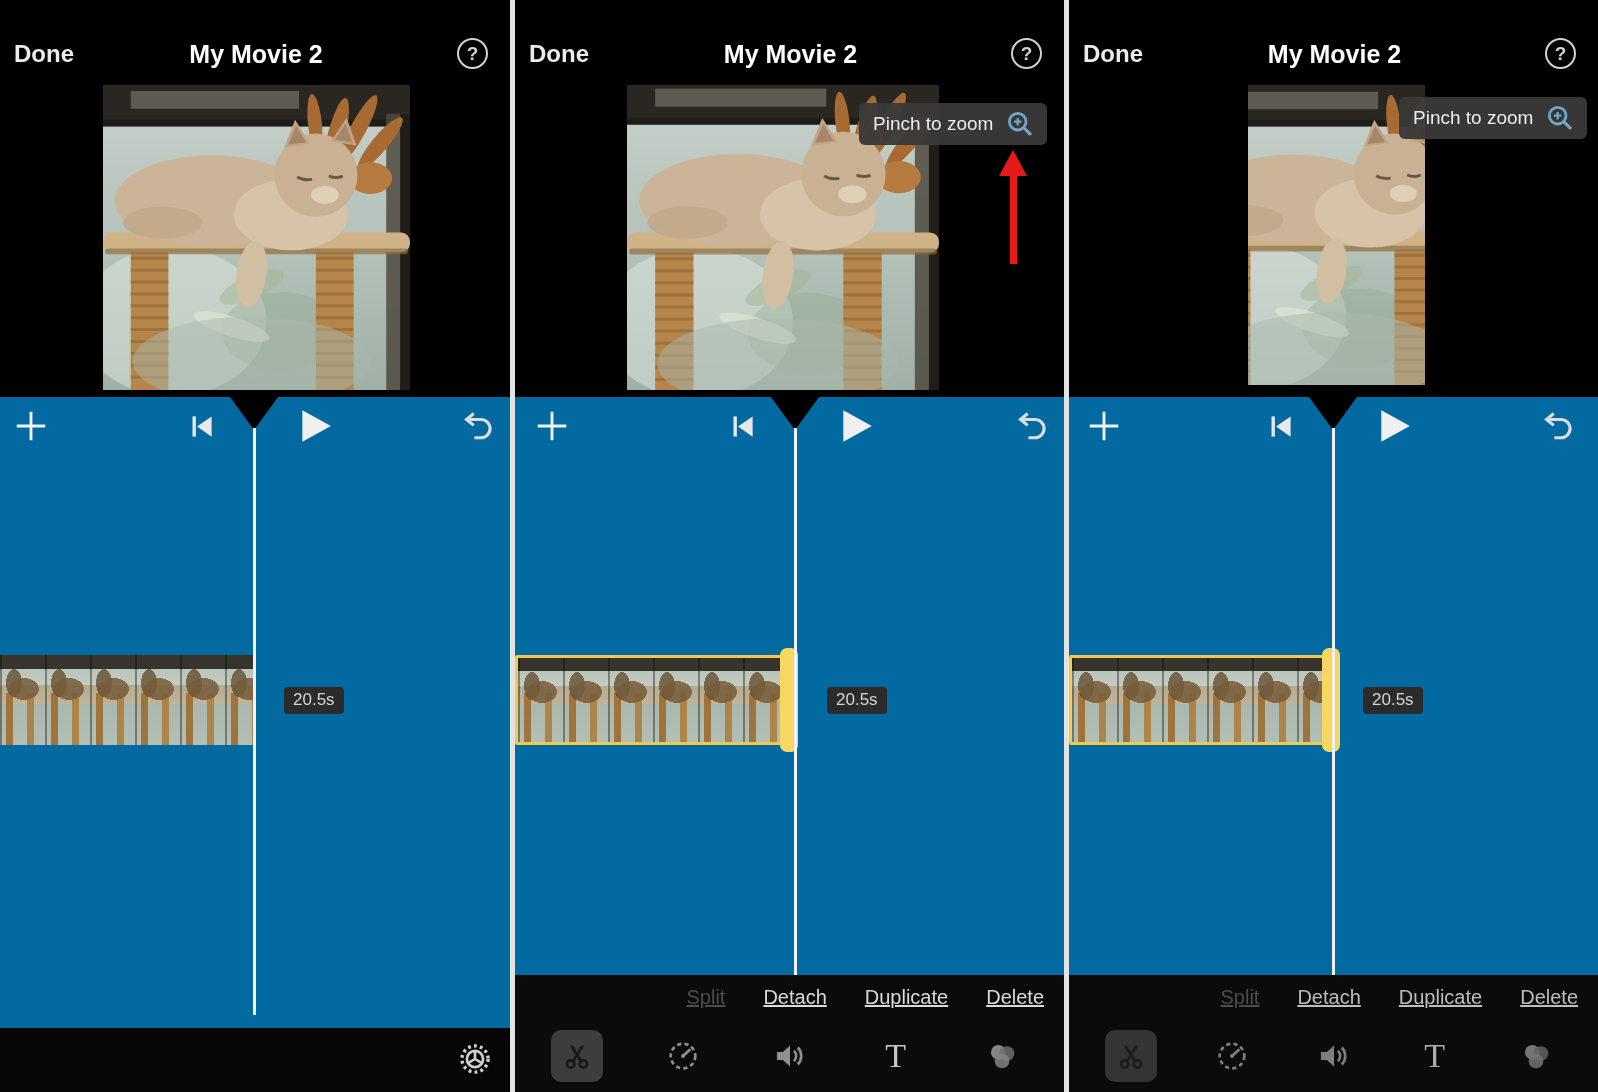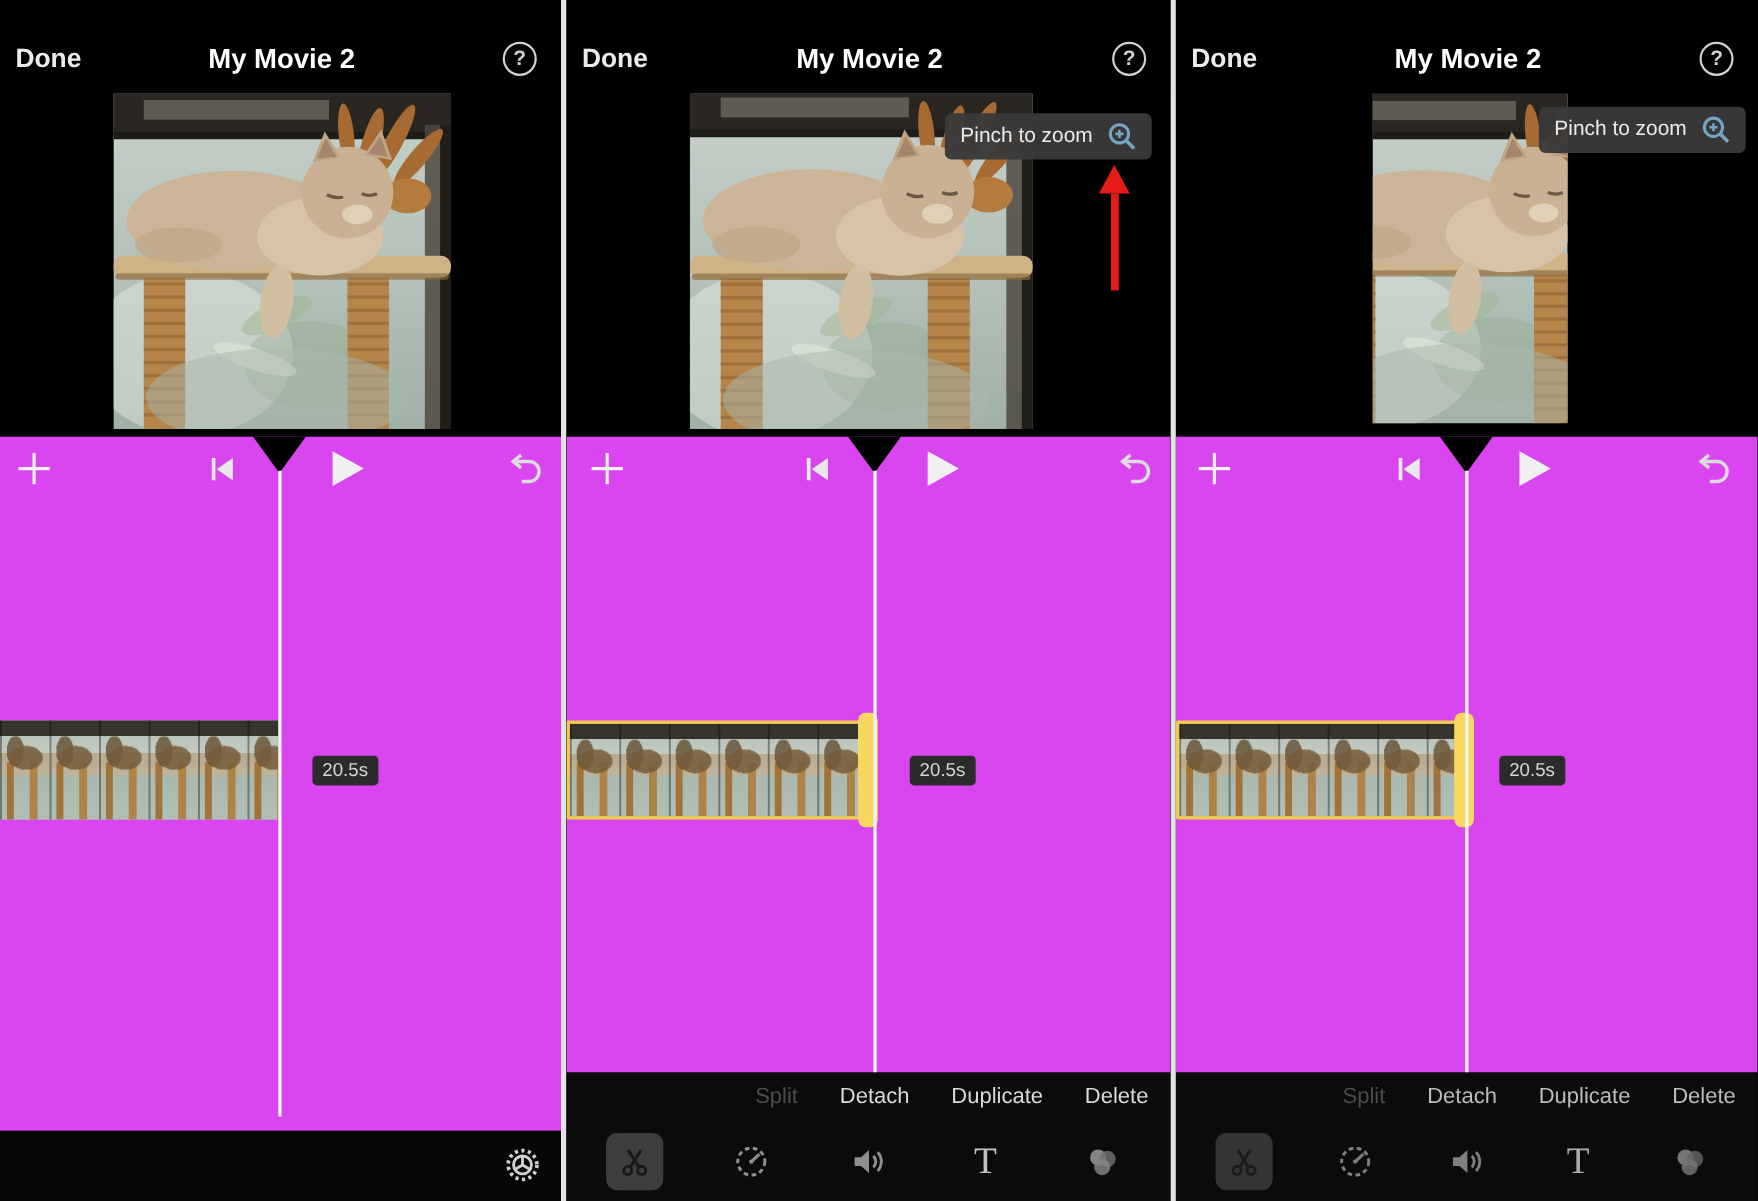--- a/index.html
+++ b/index.html
@@ -29,21 +29,21 @@
   .p2 .tooltip { left:344px; top:103px; }
   .p3 .tooltip { left:330px; top:97px; }
   .mag svg { width:30px; height:30px; display:block; }
 
   
   .red-arrow { position:absolute; left:482px; top:150px; width:32px; height:116px; z-index:6; }
   .red-arrow .head { width:0; height:0; margin:0 auto; border-left:14px solid transparent; border-right:14px solid transparent; border-bottom:26px solid #e61b17; }
   .red-arrow .shaft { width:7px; height:88px; margin:0 auto; background:#e61b17; }
 
   
-  .timeline { position:absolute; left:0; right:0; top:397px; background:#d946ef; }
+  .timeline { position:absolute; left:0; right:0; top:397px; background:#0369a1; }
   .p1 .timeline { bottom:64px; }
   .p2 .timeline, .p3 .timeline { bottom:117px; }
   .notch { position:absolute; top:0; width:0; height:0; border-left:24px solid transparent; border-right:24px solid transparent; border-top:33px solid #000; }
   .playhead { position:absolute; top:31px; width:3px; background:#f2f2f2; }
   .p1 .playhead { bottom:13px; } .p2 .playhead, .p3 .playhead { bottom:0; } 
   .ctrl { position:absolute; }
   .ctrl svg { display:block; }
   .add { left:12px; top:10px; }
   .undo { right:16px; top:12px; }
   .p3 .undo { right:24px; }
@@ -67,21 +67,21 @@
 
   .badge { position:absolute; top:290px; padding:3px 9px 4px; background:#2b2b2b; border-radius:4px; color:#d5d5d5; font-size:17px; }
 
   
   .bottom-bar { position:absolute; left:0; right:0; bottom:0; height:64px; background:#060606; }
   .gear { position:absolute; right:18px; top:14px; }
 
   
   .toolbar { position:absolute; left:0; right:0; bottom:0; height:117px; background:#0b0b0b; }
   .actions { position:absolute; top:11px; right:20px; display:flex; gap:38px; font-size:20px; color:#dadada; }
-  .actions .act { cursor:default; }
+  .actions .act { cursor:default;text-decoration:underline; }
   .actions .dim { color:#4c4c4c; }
   .p3 .actions { color:#bdbdbd; }
   .tools { position:absolute; left:36px; right:36px; bottom:6px; height:60px; display:flex; justify-content:space-between; align-items:center; }
   .tool { width:52px; height:52px; display:flex; align-items:center; justify-content:center; }
   .tool.sel { background:#3d3d3d; border-radius:10px; }
   .p3 .tool.sel { background:#343434; }
   .t-letter { font-family:"Liberation Serif","DejaVu Serif",serif; font-size:34px; color:#c3c3c3; }
   .p3 .toolbar svg, .p3 .t-letter { opacity:.88; }
 </style>
 </head>

